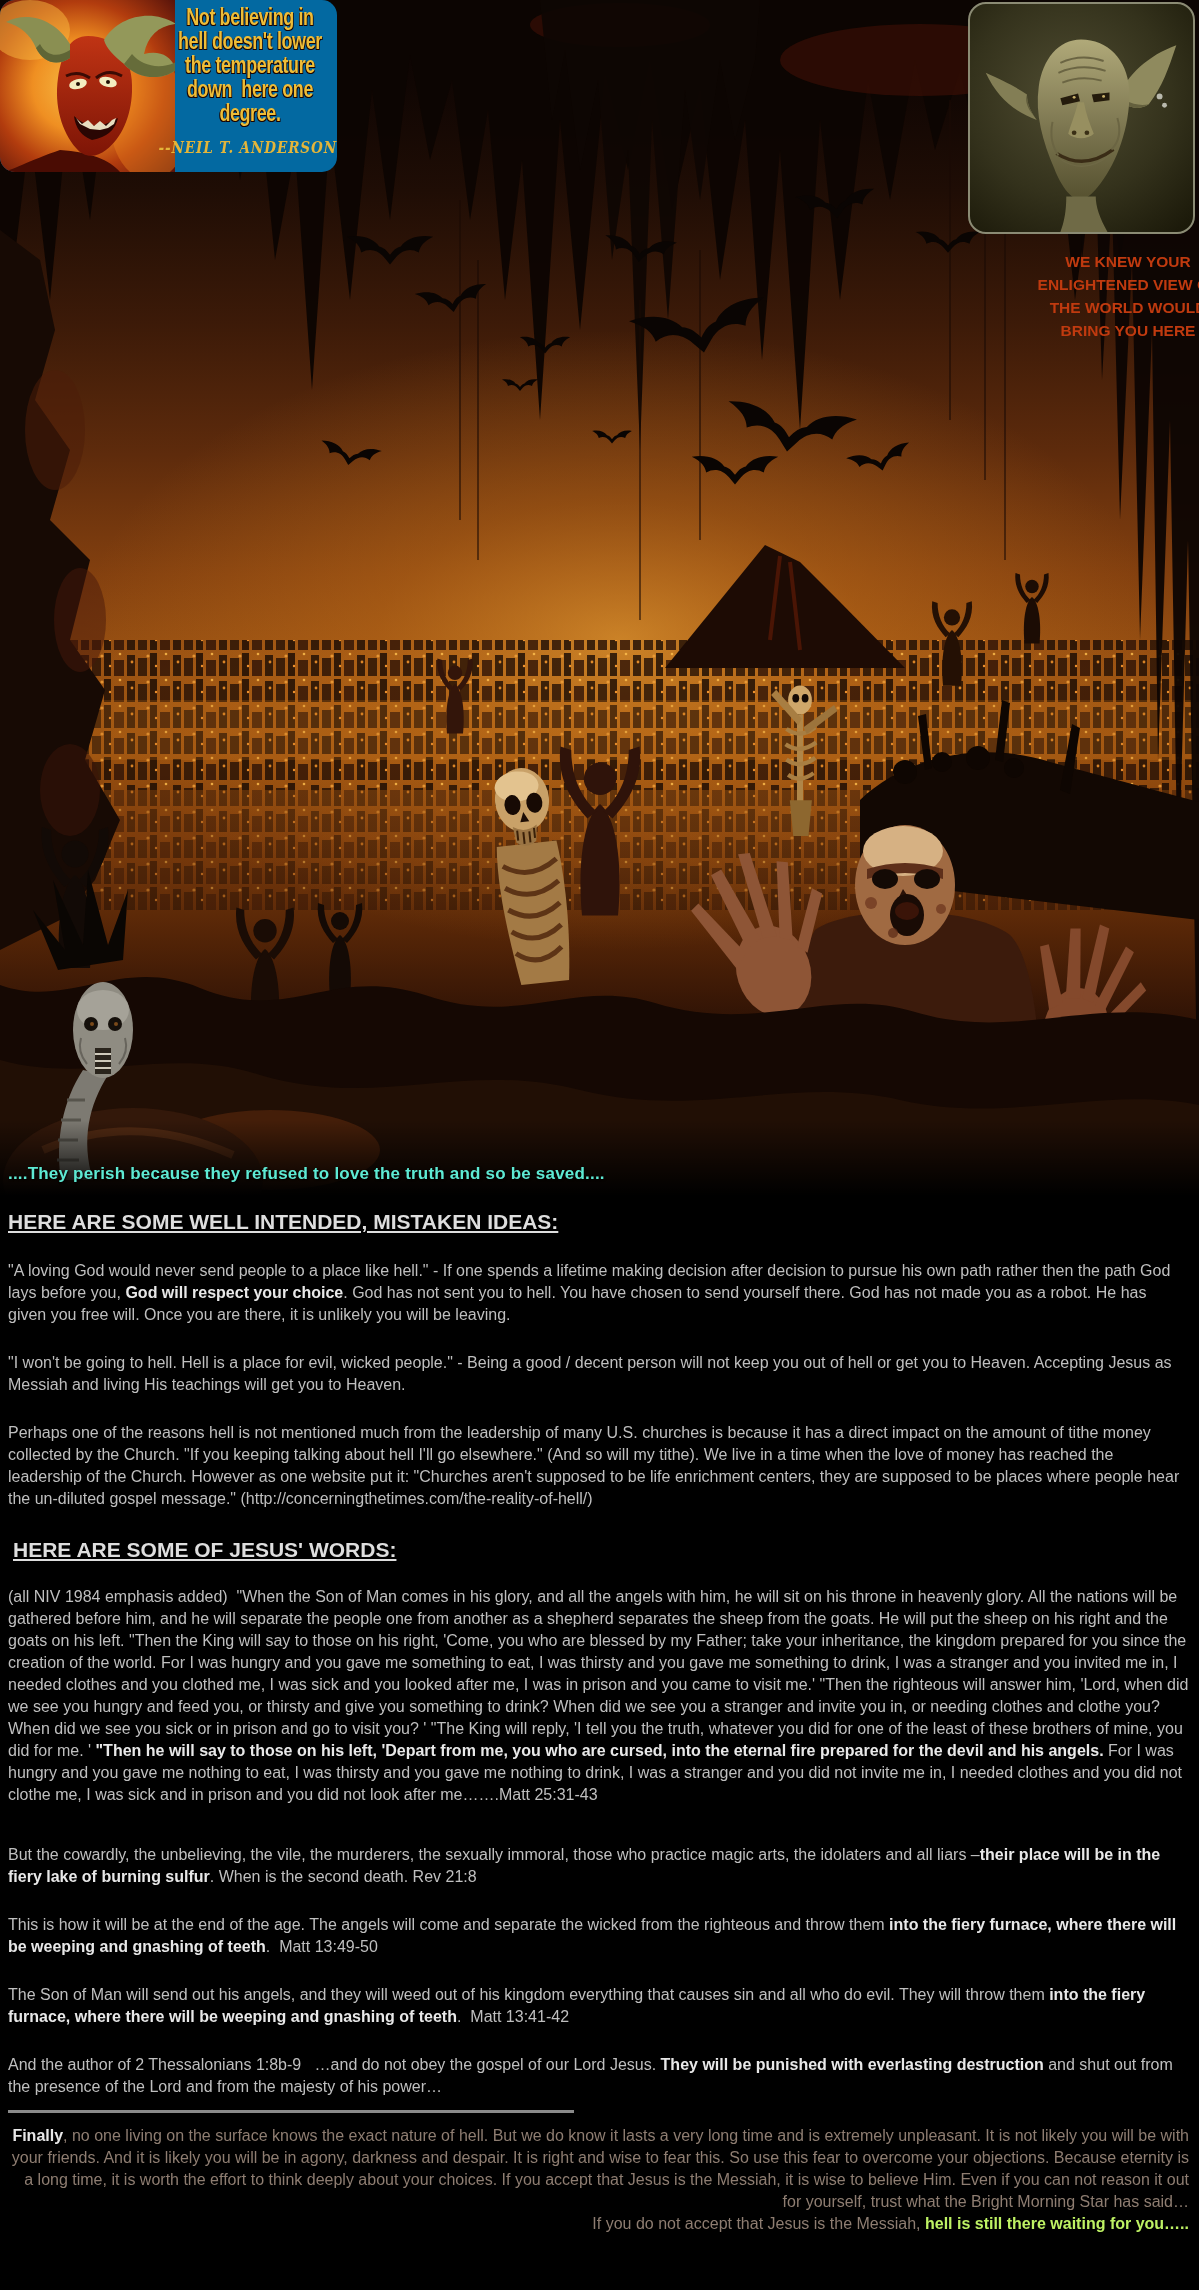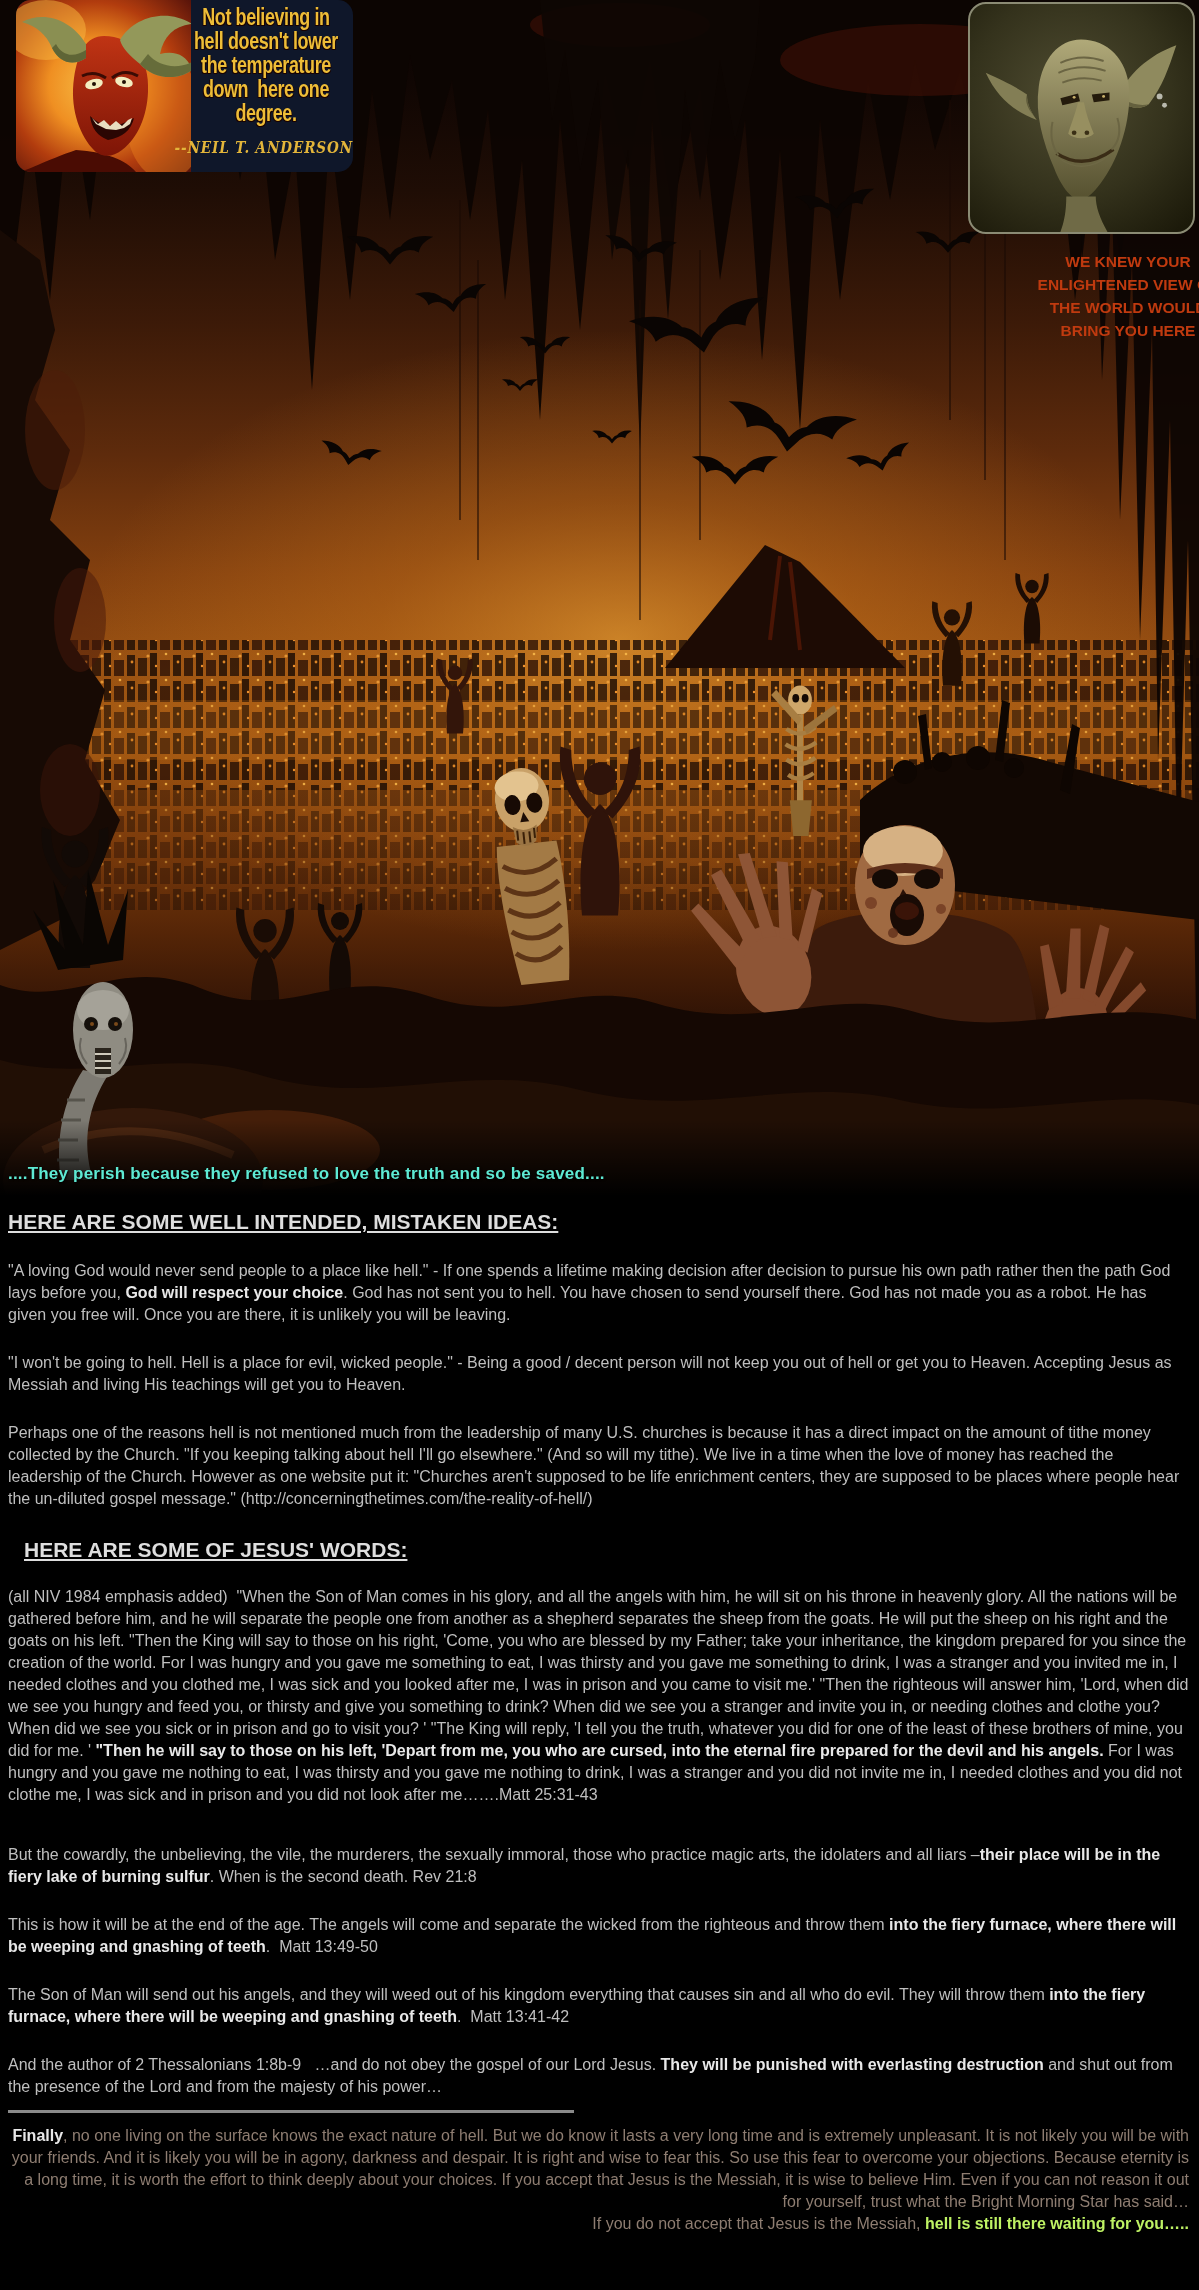--- a/index.html
+++ b/index.html
@@ -5,41 +5,41 @@
   html,body{margin:0;padding:0;background:#000;}
   .page{position:relative;width:1199px;height:2290px;background:#000;overflow:hidden;
         font-family:"Liberation Sans",sans-serif;}
   
   .hero{position:relative;width:1199px;height:1196px;overflow:hidden;}
   .hero svg.scene{position:absolute;top:0;left:0;display:block;}
   .hero-caption{position:absolute;top:1164px;left:8px;z-index:6;
      font-size:17px;font-weight:700;color:#5eead4;letter-spacing:.2px;
      text-shadow:1px 1px 2px #000;}
   
-  .meme{position:absolute;top:0;left:16px;width:337px;height:172px;z-index:5;
-        background:#0f172a;border-radius:15px;overflow:hidden;}
+  .meme{position:absolute;top:0;left:0;width:337px;height:172px;z-index:5;
+        background:#0369a1;border-radius:15px;overflow:hidden;}
   .meme .devil{position:absolute;top:0;left:0;}
   .meme .quote{position:absolute;top:5px;left:170px;width:205px;
         transform:scaleX(.78);transform-origin:left top;
         text-align:center;color:#edbd38;font-weight:700;font-size:23px;line-height:24px;
         letter-spacing:-.5px;text-shadow:1px 1px 0 #1a0300,-1px 1px 0 #1a0300;}
   .meme .attr{position:absolute;top:138px;left:150px;width:230px;
         transform:scaleX(.85);transform-origin:left top;text-align:center;
         font-family:"DejaVu Serif",serif;font-style:italic;font-weight:700;
         color:#e3b53a;font-size:16px;letter-spacing:1px;}
   
   .goblin{position:absolute;top:2px;left:968px;width:227px;height:232px;z-index:5;
         border:2px solid #8b8b74;border-radius:18px;overflow:hidden;box-sizing:border-box;
         background:radial-gradient(circle at 45% 40%, #4f4c31 0%, #34321c 55%, #181607 100%);}
   .goblin-caption{position:absolute;top:250px;left:1008px;width:240px;z-index:5;
         text-align:center;color:#c03a0f;font-weight:700;font-size:15.5px;line-height:23px;}
   
   .article{position:relative;background:#000;padding:14px 10px 30px 8px;width:1181px;box-sizing:content-box;}
   .article h1,.article h2{font-size:21px;font-weight:700;color:#dedede;margin:0 0 26px 0;text-decoration:underline;}
-  .article h2{margin:0 0 24px 16px;}
+  .article h2{margin:0 0 24px 5px;}
   .article p{font-size:16px;line-height:22px;color:#bfbfbf;margin:0 0 26px 0;}
   .article p[data-para="2"]{margin-bottom:28px;}
   .article p[data-para="3"]{margin-bottom:38px;}
   .article p[data-para="7"]{margin-bottom:12px;}
   .article p[data-para="8"]{margin-bottom:0;}
   .article .bold{font-weight:700;color:#e8e8e8;}
   .article .link{cursor:pointer;}
   .article .orange{font-weight:700;color:#bef264;margin-top:36px;}
   .article p.muted{color:#8e7d71;text-align:right;}
   .divider{width:566px;border-top:3px solid #8a8a8a;margin:0 0 12px 0;}

